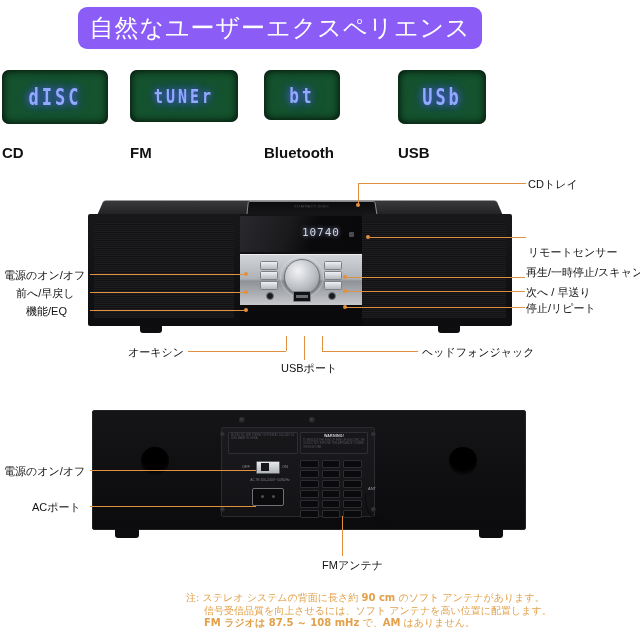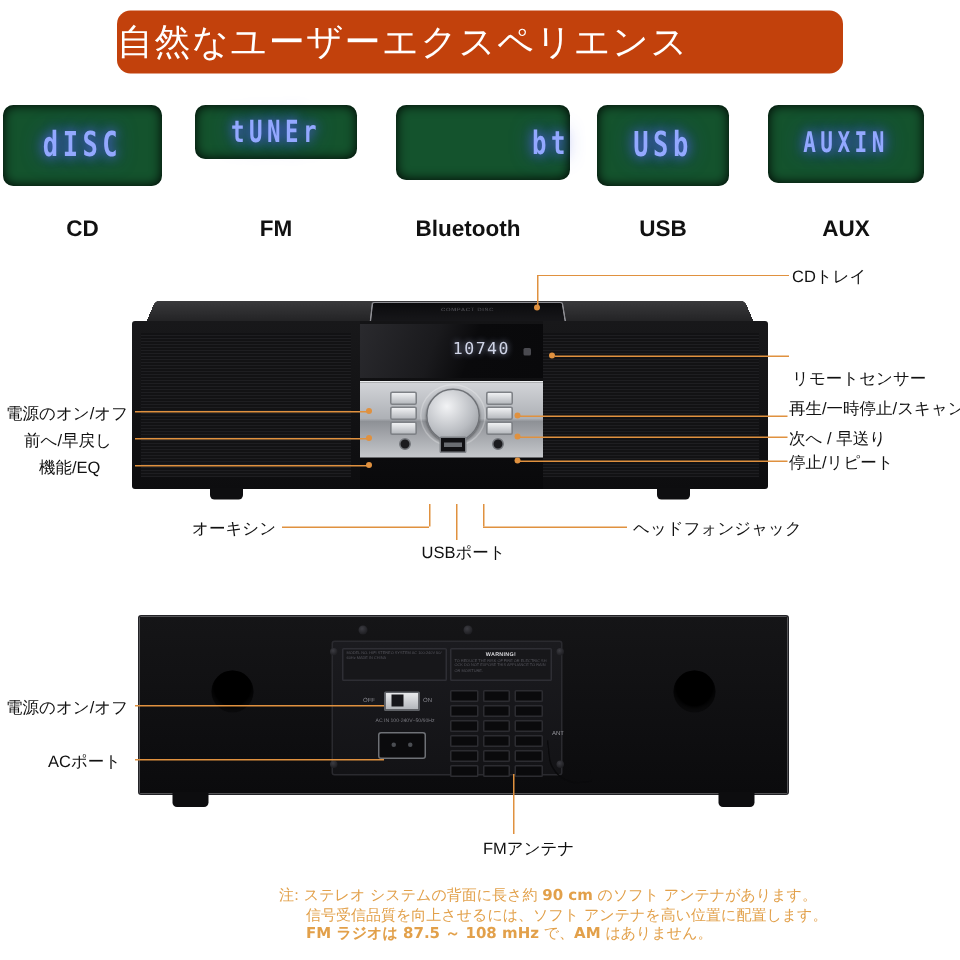--- a/index.html
+++ b/index.html
@@ -6,23 +6,23 @@
   body{
     width:640px;height:640px;
     background:#ffffff;
     font-family:"Liberation Sans","DejaVu Sans",sans-serif;
     position:relative;overflow:hidden;
   }
   .stage{position:absolute;left:0;top:0;width:640px;height:640px;}
 
   
   .banner{
-    position:absolute;left:78px;top:7px;width:484px;height:42px;
-    background:#c2410c;border-radius:9px;
-    display:flex;align-items:center;justify-content:flex-start;
+    position:absolute;left:78px;top:7px;width:404px;height:42px;
+    background:#8b5cf6;border-radius:9px;
+    display:flex;align-items:center;justify-content:center;
   }
   .banner-title{
     color:#ffffff;font-size:24px;letter-spacing:1px;
     font-family:"DejaVu Sans","Liberation Sans",sans-serif;
     white-space:nowrap;
   }
 
   
   .led-row{position:absolute;left:0;top:70px;width:640px;height:92px;}
   .led-cell{position:absolute;top:0;}
@@ -33,21 +33,21 @@
   }
   .led-text{
     color:#93a8ff;
     font-family:"DejaVu Sans Mono","Liberation Mono",monospace;
     font-weight:700;
     letter-spacing:3px;
     text-shadow:0 0 6px #5566ee,0 0 12px #3344cc;
     transform:scaleY(1.35);
   }
   .led-caption{
-    position:absolute;width:100%;top:74px;text-align:center;
+    position:absolute;width:100%;top:74px;text-align:left;
     font-size:15px;font-weight:700;color:#111;
     font-family:"Liberation Sans",sans-serif;
   }
 
   
   .photo{position:absolute;}
 
   
   #front-unit{left:88px;top:196px;width:424px;height:148px;}
   .fu-top{
@@ -254,46 +254,40 @@
   <div class="led-row">
 
     <div class="led-cell" style="left:2px;width:106px;">
       <div class="led-panel" style="width:106px;height:54px;">
         <span class="led-text" style="font-size:17px;">dISC</span>
       </div>
       <div class="led-caption">CD</div>
     </div>
 
     <div class="led-cell" style="left:130px;width:108px;">
-      <div class="led-panel" style="width:108px;height:36px;">
+      <div class="led-panel" style="width:108px;height:52px;">
         <span class="led-text" style="font-size:15px;">tUNEr</span>
       </div>
       <div class="led-caption">FM</div>
     </div>
 
     <div class="led-cell" style="left:264px;width:96px;">
-      <div class="led-panel" style="width:116px;height:50px;justify-content:flex-end;">
+      <div class="led-panel" style="width:76px;height:50px;">
         <span class="led-text" style="font-size:16px;">bt</span>
       </div>
       <div class="led-caption">Bluetooth</div>
     </div>
 
     <div class="led-cell" style="left:398px;width:88px;">
       <div class="led-panel" style="width:88px;height:54px;">
         <span class="led-text" style="font-size:17px;">USb</span>
       </div>
       <div class="led-caption">USB</div>
     </div>
 
-    <div class="led-cell" style="left:512px;width:104px;">
-      <div class="led-panel" style="width:104px;height:52px;">
-        <span class="led-text" style="font-size:14px;">AUXIN</span>
-      </div>
-      <div class="led-caption">AUX</div>
-    </div>
   </div>
 
   <div class="photo" id="front-unit">
     <div class="fu-top">
       <div class="fu-tray">
         <div class="fu-tray-txt">COMPACT DISC</div>
       </div>
     </div>
     <div class="fu-body">
       <div class="fu-grille left"></div>

